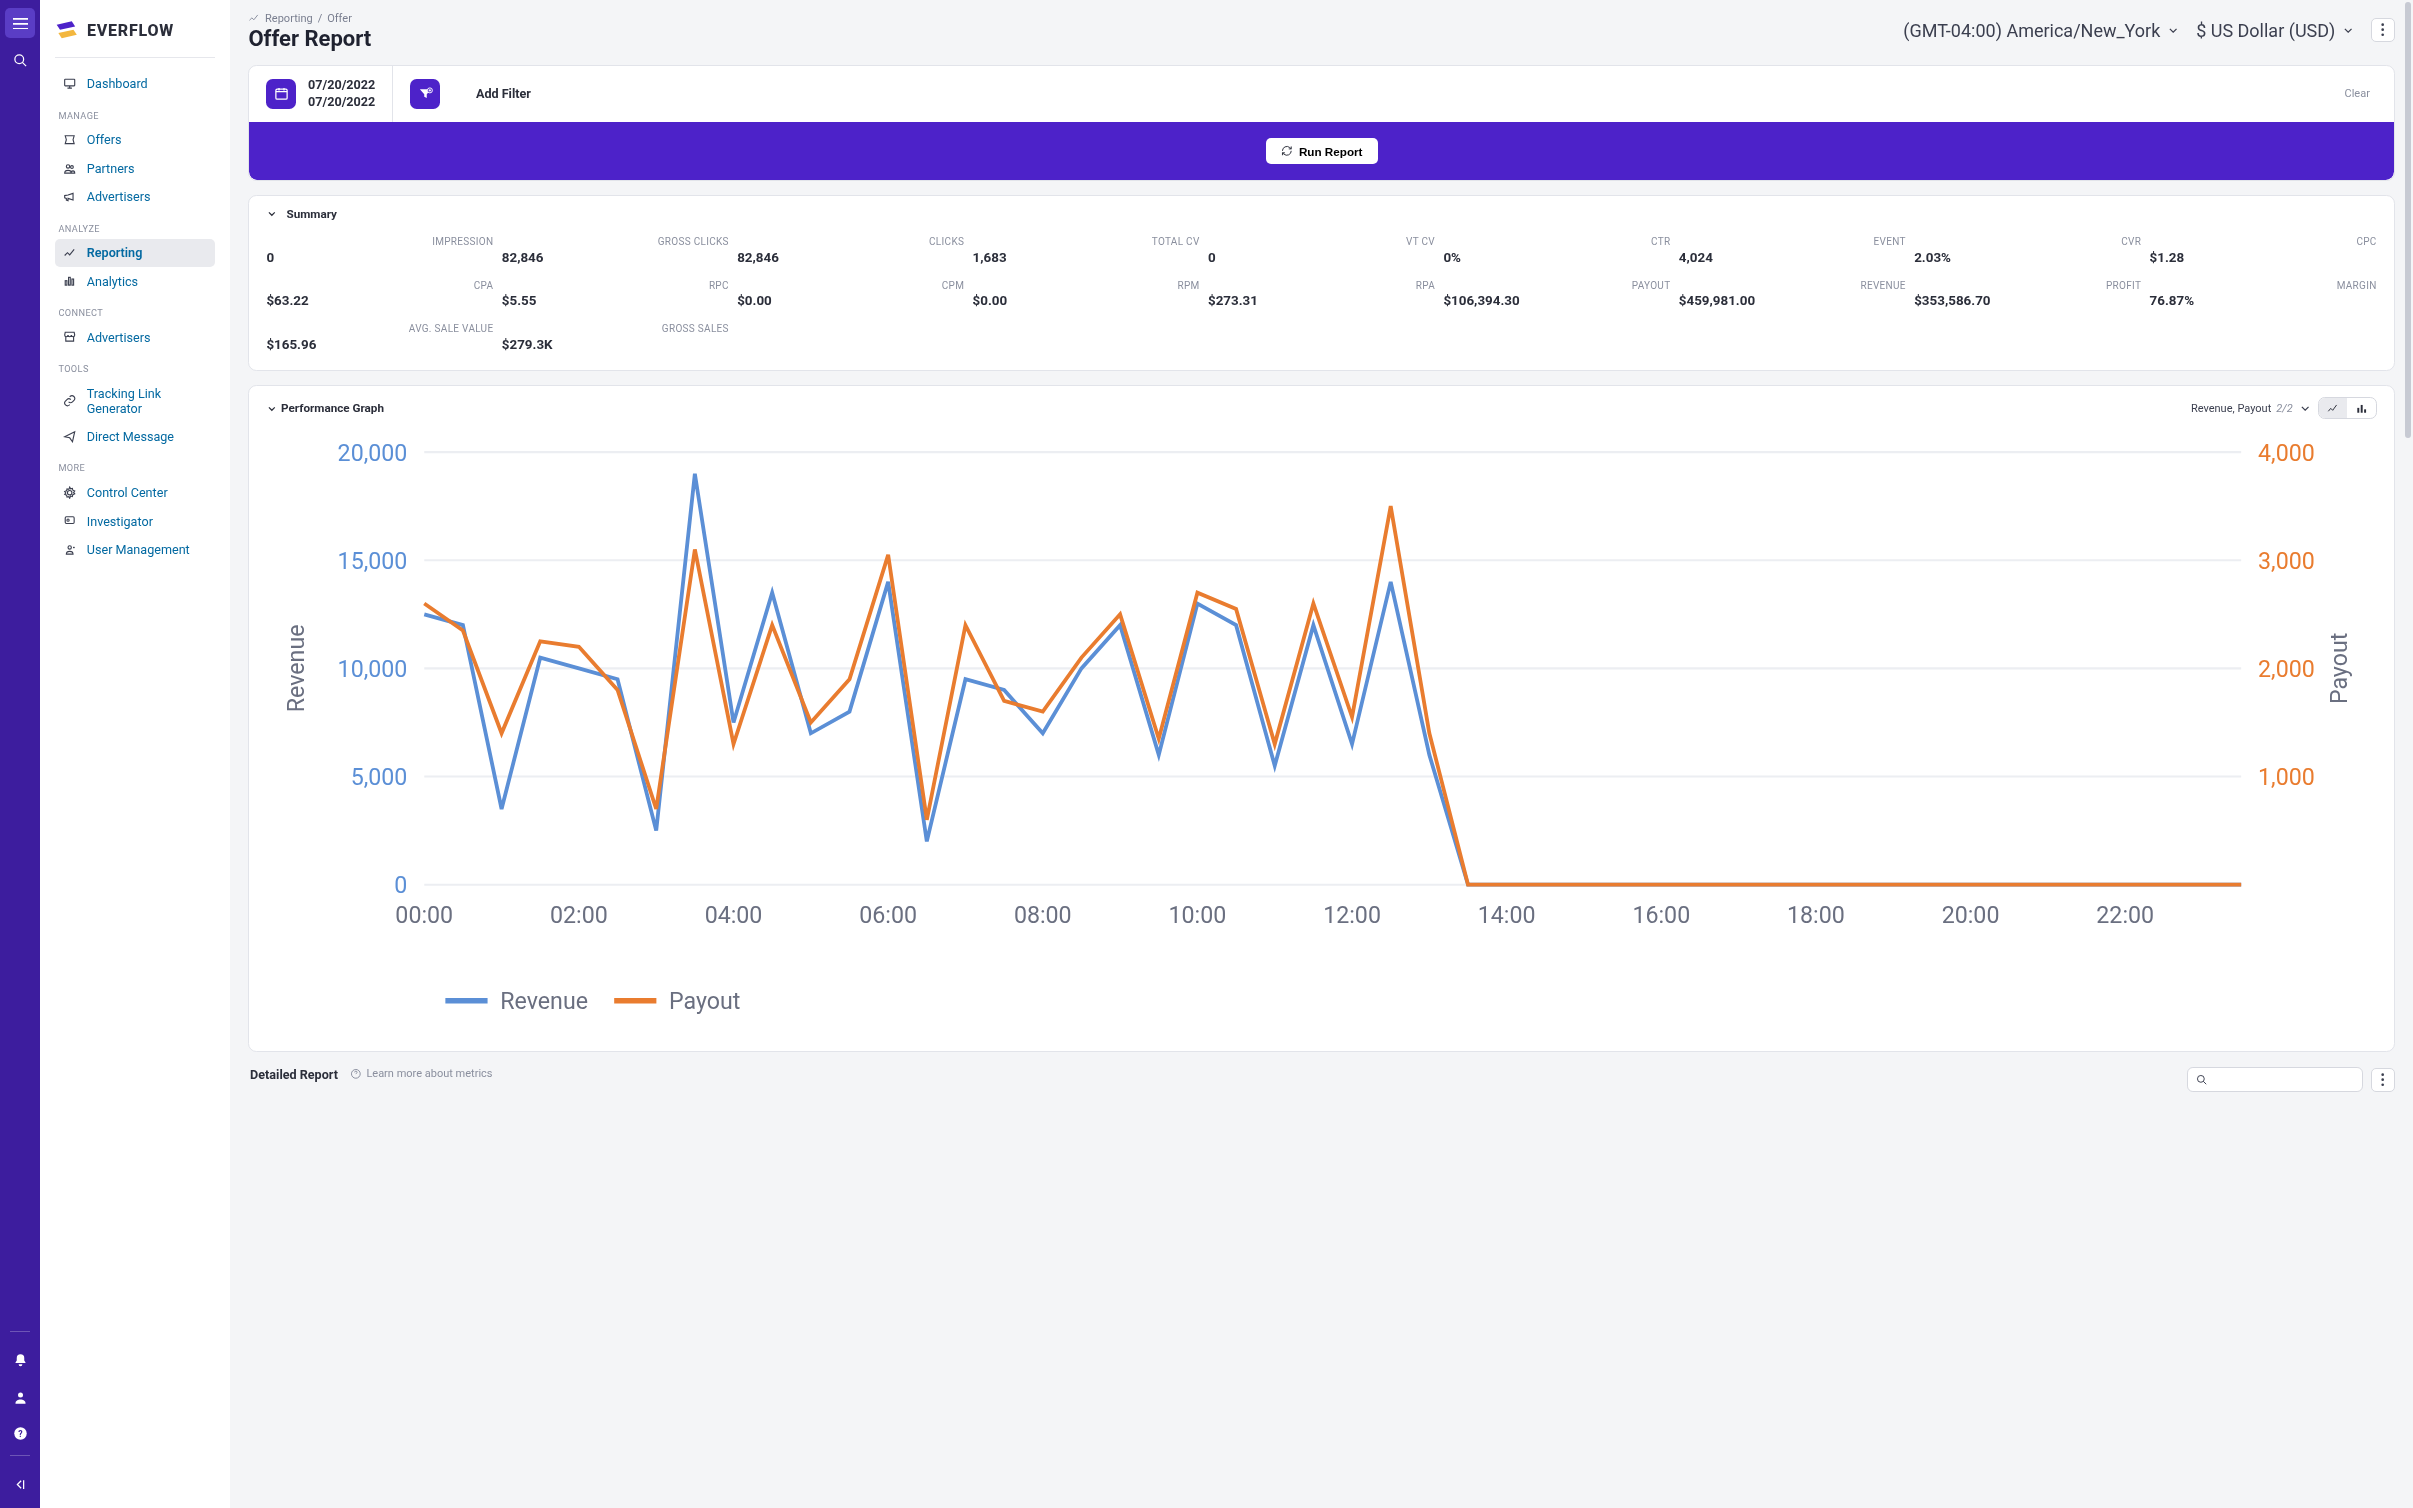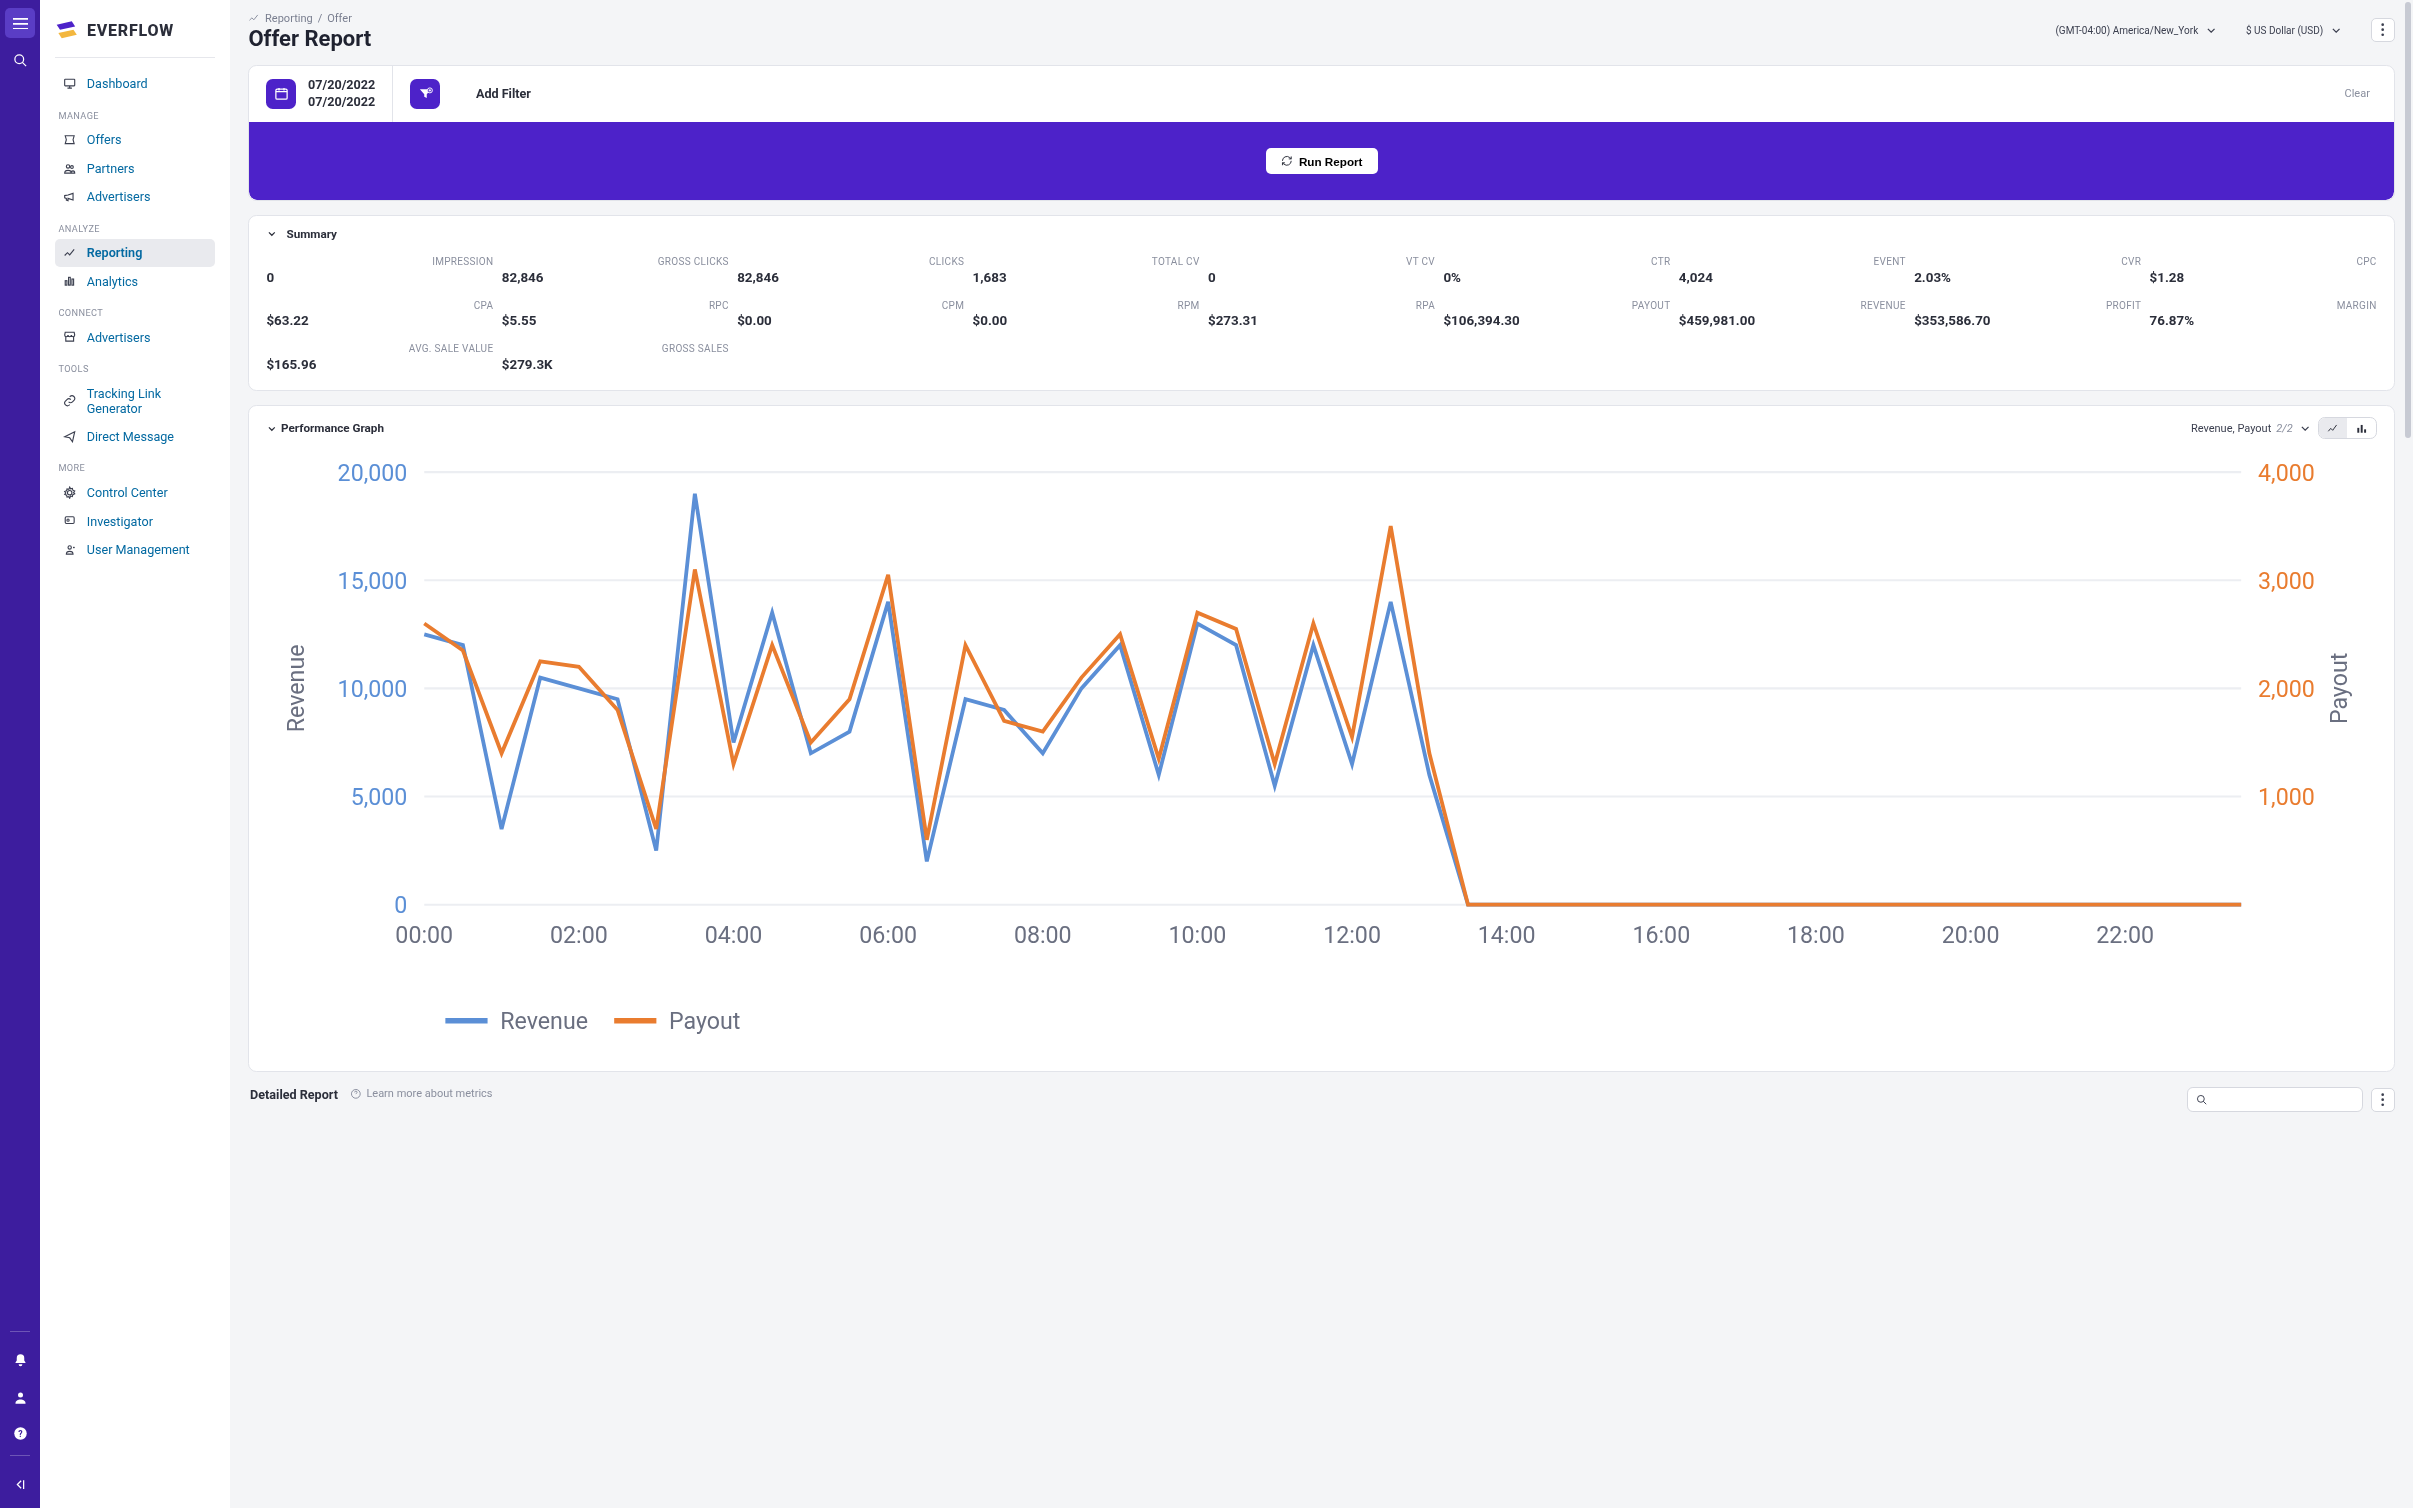--- a/index.html
+++ b/index.html
@@ -22,36 +22,36 @@
 .nav-item { display: flex; align-items: center; gap: 10px; padding: 6.7px 8.4px; border-radius: 5px; font-size: 12.6px; cursor: pointer; color: #0369a1; }
 .nav-item.active { background: #e9eaee; font-weight: 600; }
 .nav-section { font-size: 9.2px; color: #8a8f9e; letter-spacing: 0.4px; margin: 11.7px 0 5px 3.4px; }
 .nav-icon { width: 13.4px; height: 13.4px; display: inline-flex; align-items: center; justify-content: center; color: #3b3f4f; }
 
 
 .main { flex: 1; overflow-y: auto; padding: 11.7px 18.4px 0 18.4px; position: relative; }
 .breadcrumb { display: flex; align-items: center; gap: 5px; color: #7a7f90; font-size: 11px; }
 .breadcrumb a { color: #7a7f90; text-decoration: none; }
 .page-title { font-size: 22px; font-weight: 700; margin-top: 1.7px; color: #1f2230; }
-.topright { position: absolute; right: 18.4px; top: 18.4px; display: flex; align-items: center; gap: 31px; font-size: 10px; color: #3b3f4f; }
+.topright { position: absolute; right: 18.4px; top: 18.4px; display: flex; align-items: center; gap: 19px; font-size: 18px; color: #3b3f4f; }
 .tr-btn { display: flex; align-items: center; gap: 5px; cursor: pointer; }
 .kebab { width: 23.5px; height: 23.5px; border: 0.8px solid #d6d8df; border-radius: 5px; display: flex; align-items: center; justify-content: center; cursor: pointer; background: #fff; }
 
 .card { background: #fff; border: 0.8px solid #e2e4ea; border-radius: 8.4px; margin-top: 13.4px; }
 
 
 .filterbar { display: flex; align-items: center; }
 .date-seg { padding: 11.7px 17px; display: flex; align-items: center; gap: 11.7px; border-right: 0.8px solid #e2e4ea; }
 .date-icon { width: 30px; height: 30px; background: #4d22c9; border-radius: 6.7px; display: flex; align-items: center; justify-content: center; color: #fff; }
 .date-lines { font-size: 12.6px; font-weight: 700; color: #2b2e3a; line-height: 1.3; }
 .filter-seg { padding: 11.7px 17px; display: flex; align-items: center; gap: 11.7px; flex: 1; }
 .filter-icon { width: 30px; height: 30px; background: #4d22c9; border-radius: 6.7px; display: flex; align-items: center; justify-content: center; color: #fff; }
 .add-filter { font-size: 12.6px; font-weight: 700; cursor: pointer; margin-left: 24px; }
 .clear-link { margin-left: auto; font-size: 11px; color: #8a8f9e; cursor: pointer; padding-right: 6.7px; }
-.runbar { background: #4d22c9; padding: 26px; display: flex; justify-content: center; border-radius: 0 0 8.4px 8.4px; }
+.runbar { background: #4d22c9; padding: 16px; display: flex; justify-content: center; border-radius: 0 0 8.4px 8.4px; }
 .run-btn { background: #fff; border: none; border-radius: 5px; padding: 6.7px 15px; font-size: 11.7px; font-weight: 600; display: flex; align-items: center; gap: 6.7px; cursor: pointer; }
 
 
 .section-head { display: flex; align-items: center; gap: 8.4px; padding: 11.7px 17px; font-size: 11.7px; font-weight: 700; }
 .chev { display: inline-flex; transform: rotate(0); }
 .summary-grid { display: grid; grid-template-columns: repeat(9, 1fr); gap: 15px 8.4px; padding: 3.4px 17px 18.4px 17px; }
 .metric .ml { font-size: 10px; color: #8a8f9e; letter-spacing: 0.3px; text-align: right; }
 .metric .mv { font-size: 13.4px; font-weight: 700; margin-top: 2.5px; }
 
 

